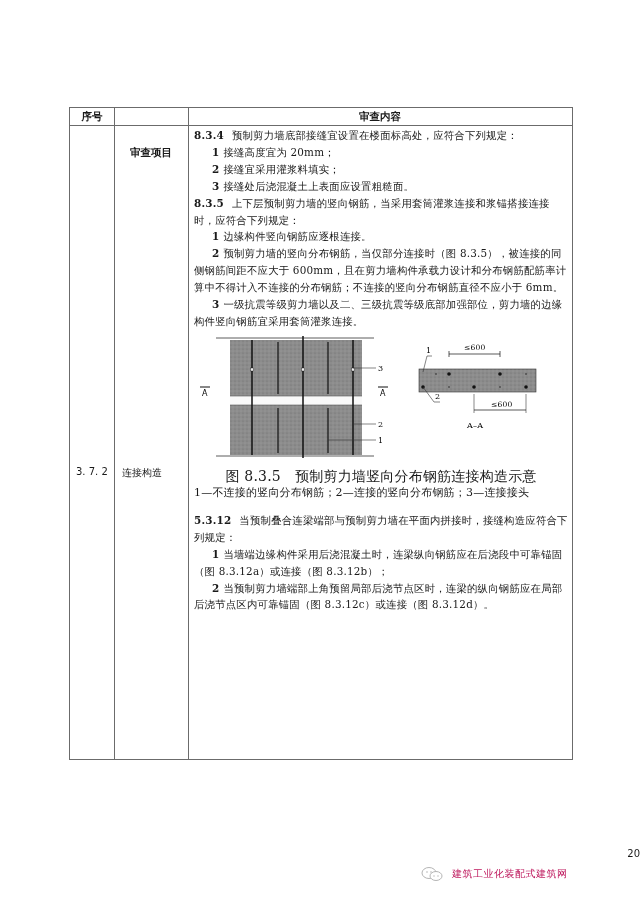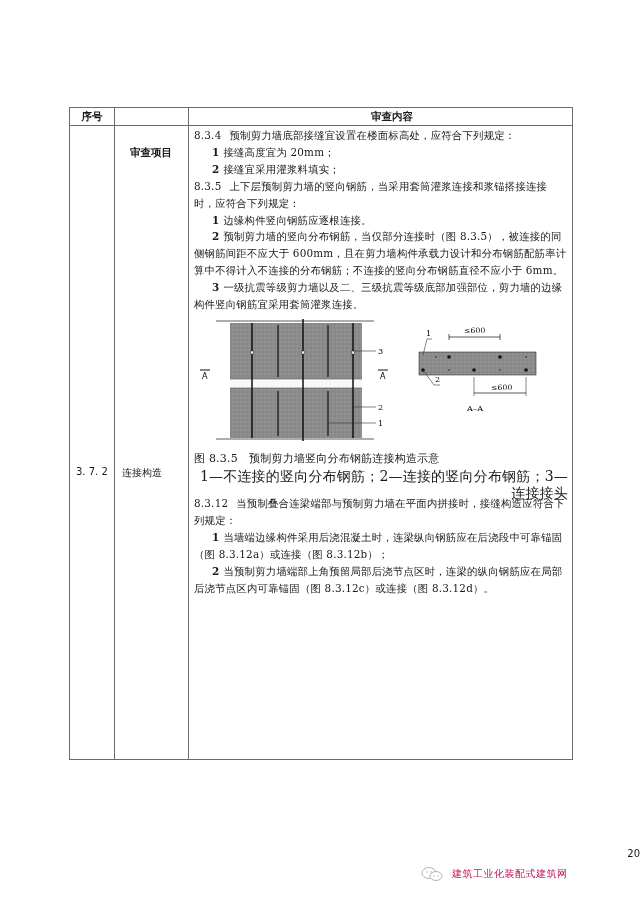--- a/index.html
+++ b/index.html
@@ -18,28 +18,28 @@
     font-family: "DejaVu Sans", "Liberation Sans", sans-serif; font-weight: bold; font-size: 10.5px;
   }
   .cell-text {
     position: absolute; font-family: "DejaVu Sans", "Liberation Sans", sans-serif; font-size: 10px;
   }
   .content {
     position: absolute; left: 124px; top: 19px; width: 374px;
     font-size: 10.4px; line-height: 16.9px; letter-spacing: 0.2px;
   }
   .content p { margin: 0; }
-  .clause { font-weight: normal; margin-right: 8px; }
+  .clause { font-weight: bold; margin-right: 8px; }
   .item { padding-left: 18px; }
   .item-num { font-weight: bold; margin-right: 4px; }
   .para { text-indent: 18px; }
   .para .item-num { text-indent: 0; }
   .figure-area { position: relative; height: 172px; margin-top: 2px; }
-  .fig-caption { text-align: left; font-size: 11px; margin-top: 0; }
-  .fig-legend { text-align: right; font-size: 14px; margin-top: 1px; }
+  .fig-caption { text-align: center; font-size: 14px; margin-top: 0; }
+  .fig-legend { text-align: left; font-size: 11px; margin-top: 1px; }
   .page-number {
     position: absolute; left: 0; width: 640px; top: 848px; text-align: right;
     font-family: "DejaVu Sans", "Liberation Sans", sans-serif; font-size: 10px;
   }
   .watermark {
     position: absolute; left: 420px; top: 866px; display: flex; align-items: center;
     font-family: "DejaVu Sans", "Liberation Sans", sans-serif; font-size: 10px; color: #be185d; letter-spacing: 0.5px; justify-content: space-between;
   }
   .wm-icon { width: 26px; height: 16px; margin-right: 6px; }
 </style>
@@ -48,30 +48,31 @@
 
 <div class="table">
 
   <div class="vline" style="left:44px;"></div>
   <div class="vline" style="left:118px;"></div>
 
   <div class="hline" style="top:17px;"></div>
 
   <div class="hdr" style="left:0;width:44px;">序号</div>
   <div class="hdr" style="left:44px;width:74px;margin-top:36px;">审查项目</div>
-  <div class="hdr" style="left:118px;width:384px;margin-left:12px;">审查内容</div>
+  <div class="hdr" style="left:118px;width:384px;">审查内容</div>
 
   <div class="cell-text" style="left:6px;top:358px;">3. 7. 2</div>
   <div class="cell-text" style="left:52px;top:358px;">连接构造</div>
 
   <div class="content">
 
     <p><span class="clause">8.3.4</span><span>预制剪力墙底部接缝宜设置在楼面标高处，应符合下列规定：</span></p>
     <p class="item"><span class="item-num">1</span><span>接缝高度宜为 20mm；</span></p>
     <p class="item"><span class="item-num">2</span><span>接缝宜采用灌浆料填实；</span></p>
+    <p class="item"><span class="item-num">3</span><span>接缝处后浇混凝土上表面应设置粗糙面。</span></p>
 
     <p><span class="clause">8.3.5</span><span>上下层预制剪力墙的竖向钢筋，当采用套筒灌浆连接和浆锚搭接连接时，应符合下列规定：</span></p>
     <p class="item"><span class="item-num">1</span><span>边缘构件竖向钢筋应逐根连接。</span></p>
     <p class="para"><span class="item-num">2</span><span>预制剪力墙的竖向分布钢筋，当仅部分连接时（图 8.3.5），被连接的同侧钢筋间距不应大于 600mm，且在剪力墙构件承载力设计和分布钢筋配筋率计算中不得计入不连接的分布钢筋；不连接的竖向分布钢筋直径不应小于 6mm。</span></p>
     <p class="para"><span class="item-num">3</span><span>一级抗震等级剪力墙以及二、三级抗震等级底部加强部位，剪力墙的边缘构件竖向钢筋宜采用套筒灌浆连接。</span></p>
 
     <div class="figure-area">
       <svg width="374" height="134" viewBox="0 0 374 134" style="position:absolute;left:0;top:0;">
         <defs>
           <pattern id="concrete" width="4" height="4" patternUnits="userSpaceOnUse">
@@ -144,21 +145,21 @@
           <text x="241" y="67" font-size="8" font-family="DejaVu Serif, serif">2</text>
           <text x="273" y="96" font-size="8" font-family="DejaVu Serif, serif">A–A</text>
         </g>
       </svg>
       <div style="position:absolute;left:0;top:136px;width:374px;">
         <p class="fig-caption">图 8.3.5　预制剪力墙竖向分布钢筋连接构造示意</p>
         <p class="fig-legend">1—不连接的竖向分布钢筋；2—连接的竖向分布钢筋；3—连接接头</p>
       </div>
     </div>
 
-    <p style="margin-top:8px;"><span class="clause">8.3.12</span><span>当预制叠合连梁端部与预制剪力墙在平面内拼接时，接缝构造应符合下列规定：</span></p>
+    <p style="margin-top:8px;"><span class="clause">5.3.12</span><span>当预制叠合连梁端部与预制剪力墙在平面内拼接时，接缝构造应符合下列规定：</span></p>
     <p class="para"><span class="item-num">1</span><span>当墙端边缘构件采用后浇混凝土时，连梁纵向钢筋应在后浇段中可靠锚固（图 8.3.12a）或连接（图 8.3.12b）；</span></p>
     <p class="para"><span class="item-num">2</span><span>当预制剪力墙端部上角预留局部后浇节点区时，连梁的纵向钢筋应在局部后浇节点区内可靠锚固（图 8.3.12c）或连接（图 8.3.12d）。</span></p>
   </div>
 </div>
 
 <div class="page-number">20</div>
 
 <div class="watermark">
   <svg class="wm-icon" viewBox="0 0 26 16">
     <ellipse cx="9" cy="7" rx="7" ry="5.5" fill="none" stroke="#b5b5b5" stroke-width="1"></ellipse>

